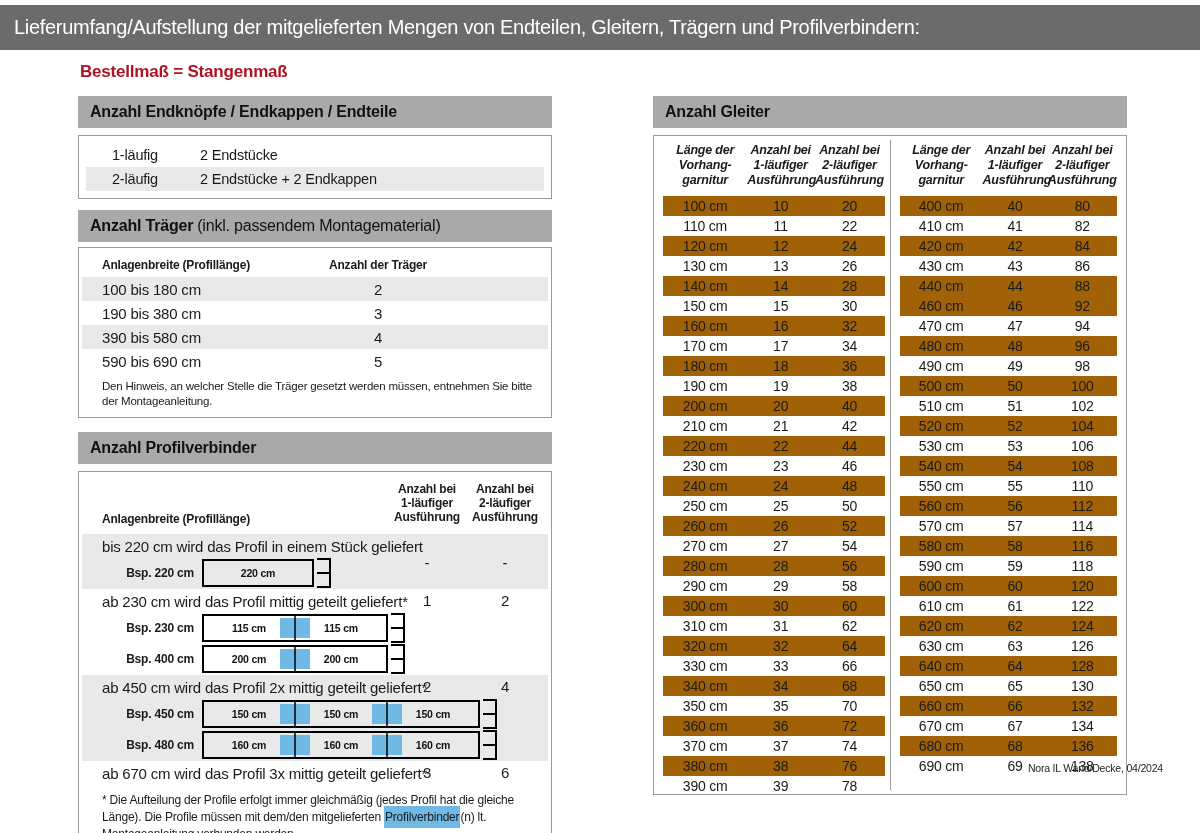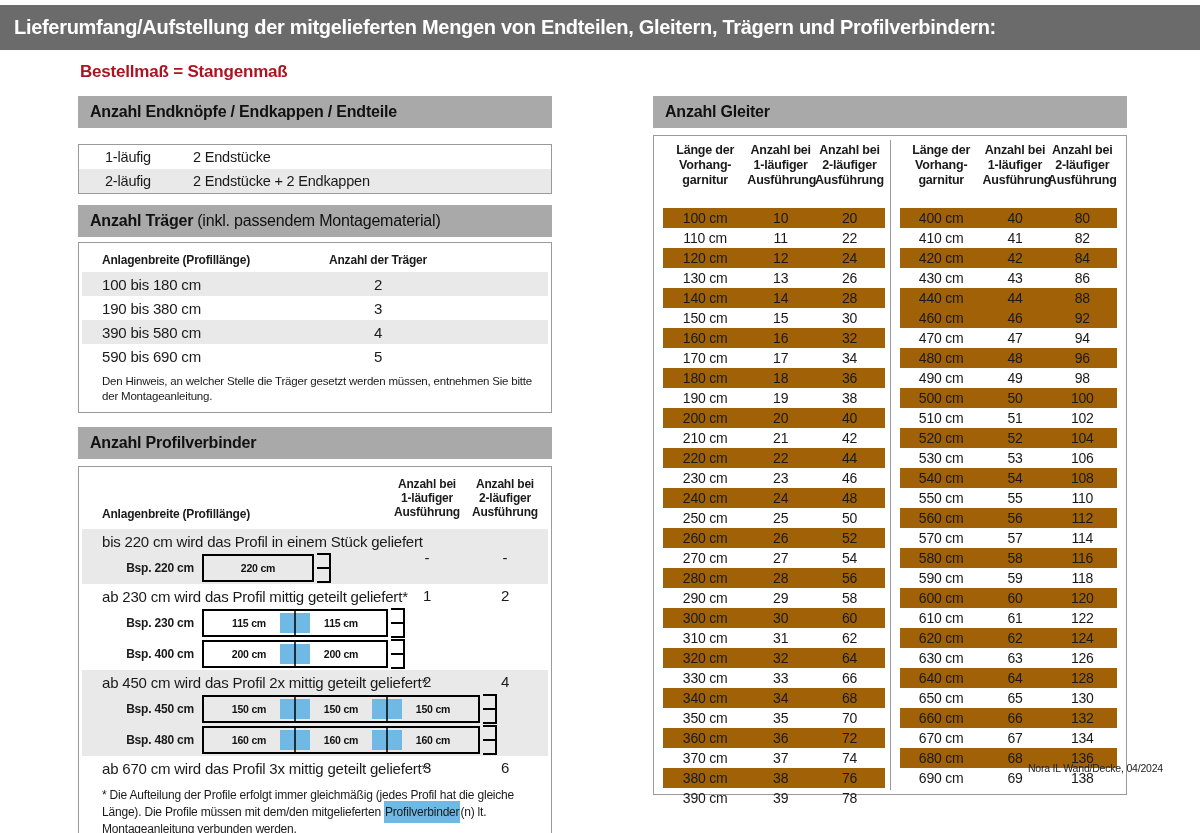--- a/index.html
+++ b/index.html
@@ -8,39 +8,39 @@
     font-family:"Liberation Sans", sans-serif; color:#1a1a1a; overflow:hidden;
     letter-spacing:-0.2px;
   }
 
   
   .title-bar {
     position:absolute; top:5px; left:0; width:1200px; height:45px;
     background:#6b6b6b; display:flex; align-items:center;
   }
   .title-bar .t {
-    color:#fff; font-weight:bold; font-size:20px; padding-left:14px; letter-spacing:-0.3px;
+    color:#fff; font-weight:normal; font-size:20px; padding-left:14px; letter-spacing:-0.3px;
   }
 
   .subtitle { position:absolute; left:80px; top:62px; color:#ae1322; font-weight:bold; font-size:17px; }
 
   .col-left  { position:absolute; left:78px;  top:96px; width:474px; }
   .col-right { position:absolute; left:653px; top:96px; width:474px; }
 
   .section-bar {
     height:32px; background:#a9a9a9; display:flex; align-items:center;
     padding-left:12px; box-sizing:border-box; font-size:16px; color:#111;
   }
   .section-bar .b { font-weight:bold; }
   .section-bar .n { font-weight:normal; margin-left:4px; }
 
   .box { border:1px solid #9a9a9a; background:#fff; box-sizing:border-box; }
 
   
-  .endteile-box { margin-top:16px; padding:0; }
+  .endteile-box { margin-top:7px; padding:7px; }
   .et-row { height:24px; display:flex; align-items:center; font-size:14.5px; }
   .et-row.stripe { background:#e9e9e9; }
   .et-label { width:88px; padding-left:26px; box-sizing:content-box; }
   .et-value { }
 
   
   .traeger-bar { margin-top:11px; }
   .traeger-box { margin-top:5px; padding:4px 3px 2px 3px; }
   .tr-head { display:flex; height:25px; align-items:center; font-size:12px; font-weight:bold; }
   .tr-row  { display:flex; height:24px; align-items:center; font-size:15px; }
@@ -65,21 +65,21 @@
   .prow.vcenter .pv { top:50%; transform:translateY(-50%); }
   .pdiag { display:flex; align-items:center; height:30px; margin-top:1px; }
   .pdiag-label { width:120px; text-align:right; font-weight:bold; font-size:12px; padding-right:8px; box-sizing:border-box; }
   .p-footnote { margin-top:7px; padding-left:20px; padding-right:12px; font-size:12px; line-height:17px; font-weight:500; }
   .p-footnote .hl { background:#6fb9e4; padding:4px 1px; }
 
   
   .gleiter-box { margin-top:7px; height:660px; display:flex; padding:4px; }
   .gsub { width:50%; box-sizing:border-box; padding:0 5px; }
   .gsub.second { border-left:1px solid #9a9a9a; padding-left:9px; }
-  .g-head { display:flex; height:50px; margin-bottom:18px; }
+  .g-head { display:flex; height:50px; margin-bottom:6px;font-style:italic; }
   .g-hcell { text-align:center; font-size:12.5px; font-weight:bold; line-height:15px; padding-top:3px; box-sizing:border-box; }
   .g-row { display:flex; height:20px; align-items:center; font-size:14px; }
   .g-row.stripe { background:#a16207; }
   .g-c { text-align:center; }
   .g-w1 { width:38%; } .g-w2 { width:30%; } .g-w3 { width:32%; }
 
   .footer { position:absolute; top:762px; right:37px; font-size:10.5px; color:#222; }
 </style>
 </head>
 <body>

